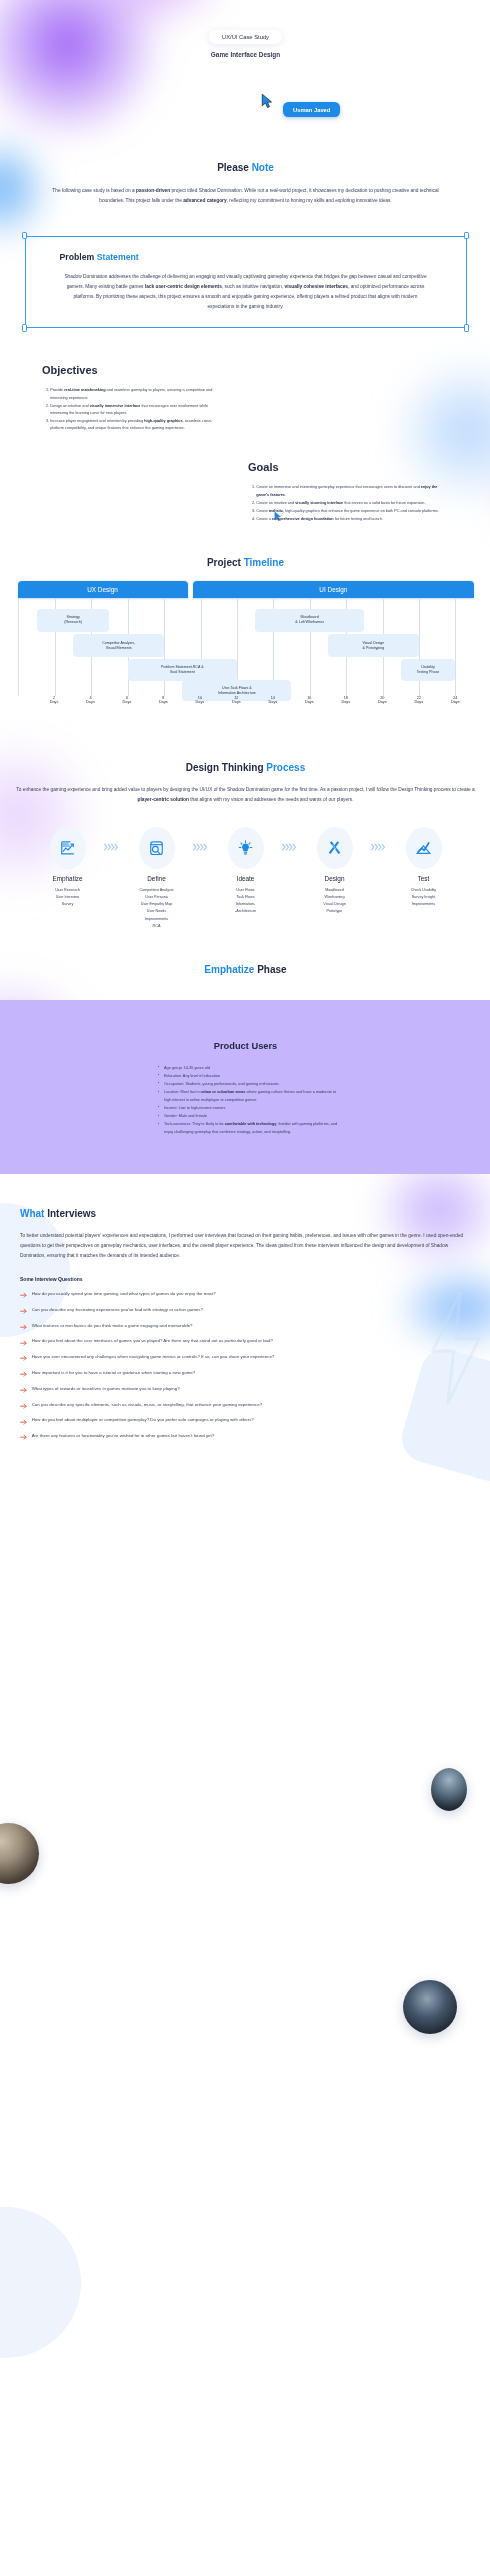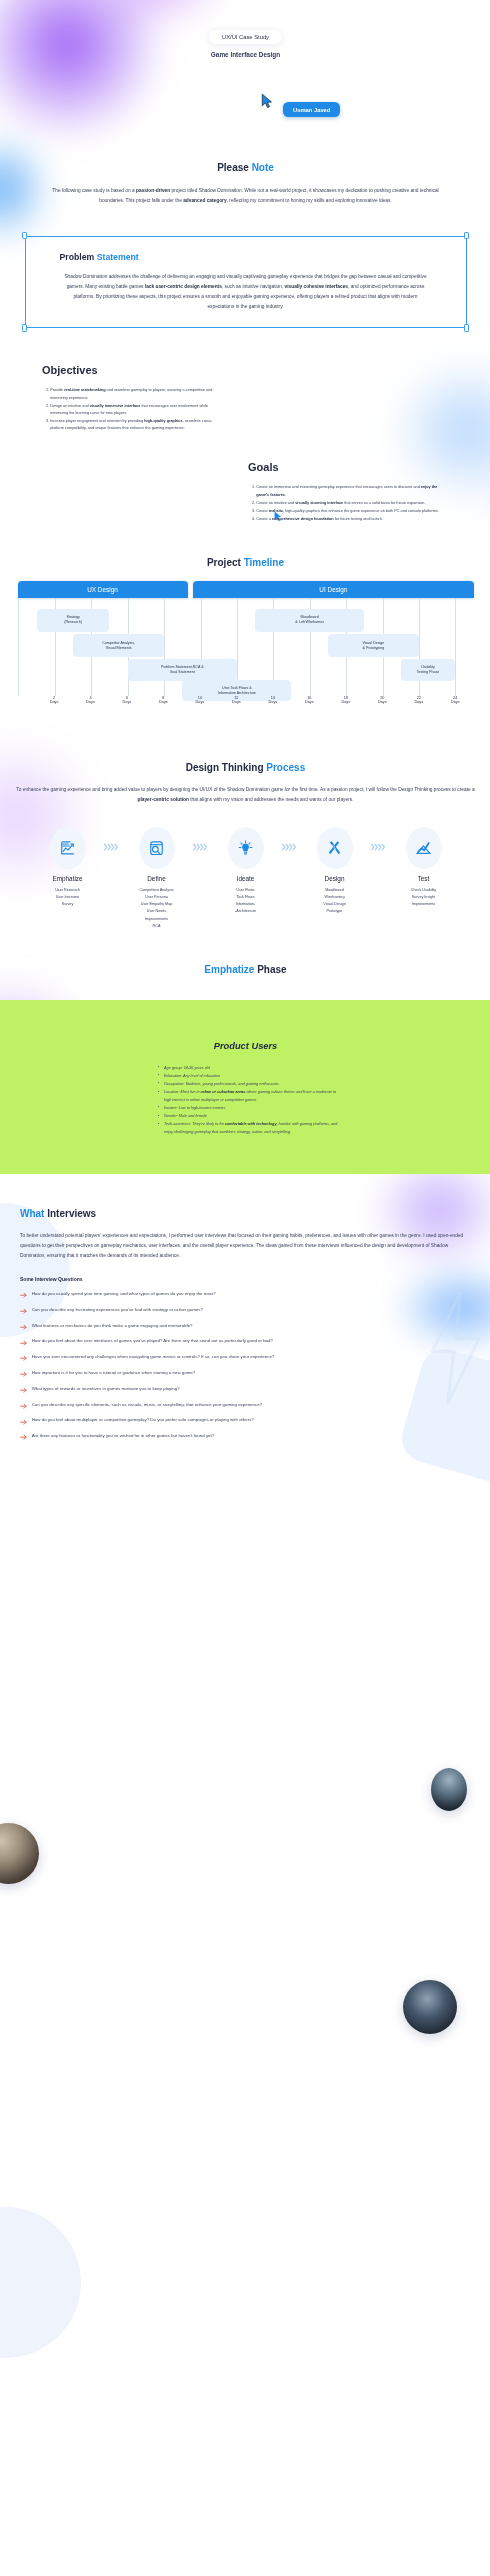--- a/index.html
+++ b/index.html
@@ -240,24 +240,23 @@
   .dt-items { margin-top: 4.7px; }
   .dt-items div { font-size: 3.7px; line-height: 1.95; color: #3b425c; }
   .dt-arrow { flex: 0 0 20px; padding-top: 16.3px; display: flex; justify-content: center; }
 
   
   .emp-sec { position: relative; margin-top: 34px; z-index: 3; }
 
   .pu-band {
     position: relative;
     margin-top: 24.5px;
-    background: #bef264;
+    background: #c4b5fd;
     padding: 41px 0 37px 0;
     z-index: 2;
-    font-style: italic;
   }
   .pu-title { text-align: center; font-size: 9.3px; font-weight: 700; color: #242a42; }
   ul.pu-list {
     margin: 14px auto 0 auto;
     max-width: 192px;
     padding-left: 8.2px;
     list-style: none;
   }
   ul.pu-list li {
     position: relative;

